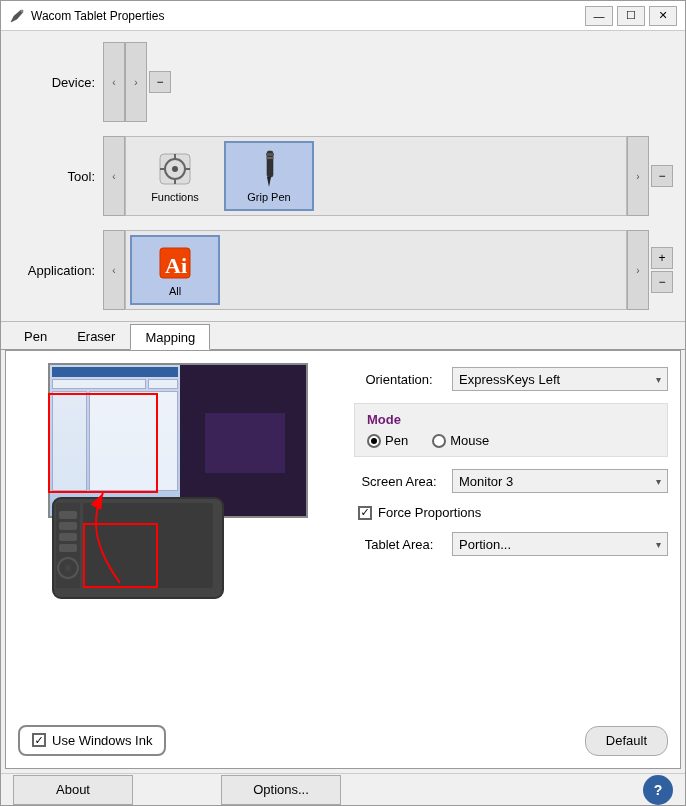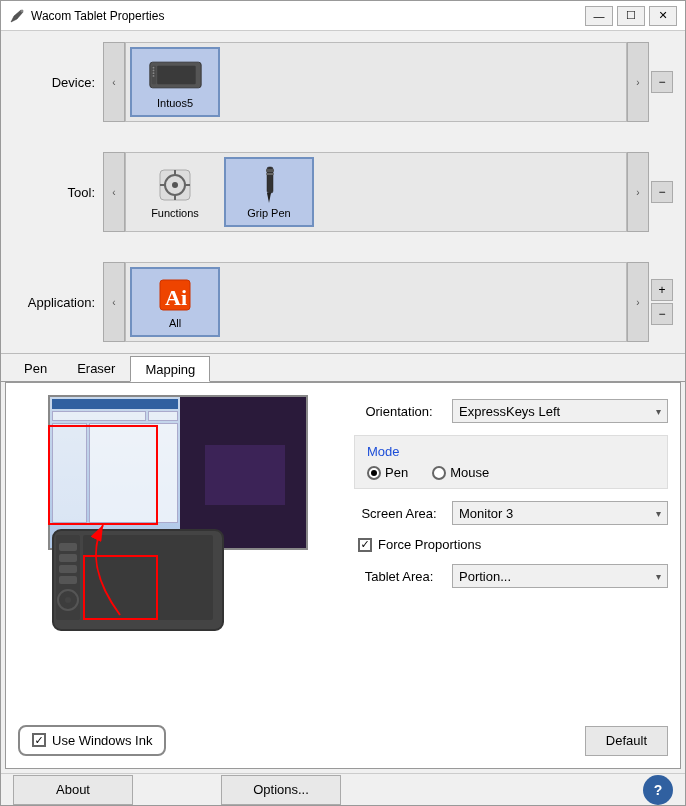--- a/index.html
+++ b/index.html
@@ -59,21 +59,21 @@
       justify-content: center;
       font-size: 11px;
     }
 
     
     .selector-rows {
       background: #f0f0f0;
       padding: 6px 12px;
       display: flex;
       flex-direction: column;
-      gap: 20px;
+      gap: 4px;
       flex-shrink: 0;
     }
     .selector-row {
       display: flex;
       align-items: center;
       height: 90px;
     }
     .selector-label {
       width: 90px;
       text-align: right;
@@ -282,22 +282,22 @@
     .mode-section {
       background: #f0f0f0;
       border: 1px solid #ddd;
       padding: 8px 12px;
       display: flex;
       flex-direction: column;
       gap: 6px;
     }
     .mode-label {
       font-size: 13px;
-      font-weight: normal;
-      color: #1d4ed8;
+      font-weight: bold;
+      color: #701a75;
     }
     .radio-row {
       display: flex;
       gap: 24px;
       align-items: center;
     }
     .radio-option {
       display: flex;
       align-items: center;
       gap: 4px;
@@ -451,35 +451,20 @@
       <button class="title-btn">☐</button>
       <button class="title-btn close">✕</button>
     </div>
   </div>
 
   <div class="selector-rows">
 
     <div class="selector-row">
       <div class="selector-label">Device:</div>
       <button class="selector-nav-btn">‹</button>
-      <div class="selector-content">
-        <div class="device-card selected">
-
-          <svg class="tablet-svg" viewBox="0 0 60 40">
-            <rect x="2" y="6" width="56" height="28" rx="3" ry="3" fill="#555" stroke="#333" stroke-width="1"></rect>
-            <rect x="10" y="10" width="42" height="20" rx="1" fill="#3a3a3a"></rect>
-            <rect x="4" y="10" width="5" height="20" rx="1" fill="#4a4a4a"></rect>
-            <circle cx="6" cy="12" r="1" fill="#888"></circle>
-            <circle cx="6" cy="15" r="1" fill="#888"></circle>
-            <circle cx="6" cy="18" r="1" fill="#888"></circle>
-            <circle cx="6" cy="21" r="1" fill="#888"></circle>
-          </svg>
-          <div class="device-card-label">Intuos5</div>
-        </div>
-      </div>
       <button class="selector-nav-btn">›</button>
       <div class="selector-side-btns">
         <button class="side-btn">−</button>
       </div>
     </div>
 
     <div class="selector-row">
       <div class="selector-label">Tool:</div>
       <button class="selector-nav-btn">‹</button>
       <div class="selector-content">
@@ -654,21 +639,21 @@
           </div>
         </div>
 
         <div class="tab-bottom-bar">
 
           <div class="windows-ink-box">
             <div class="checkbox-box checked"></div>
             <span class="checkbox-label">Use Windows Ink</span>
           </div>
 
-          <button class="footer-btn" style="margin-left: auto;">Default</button>
+          <button class="footer-btn" style="margin-left: auto; border-radius: 13px;">Default</button>
         </div>
 
       </div>
     </div>
   </div>
 
   <div class="footer-bar">
     <button class="footer-btn" style="width: 120px;">About</button>
     <button class="footer-btn" style="width: 120px; margin-left: 80px;">Options...</button>
     <div class="help-btn" style="margin-left: auto;">?</div>

